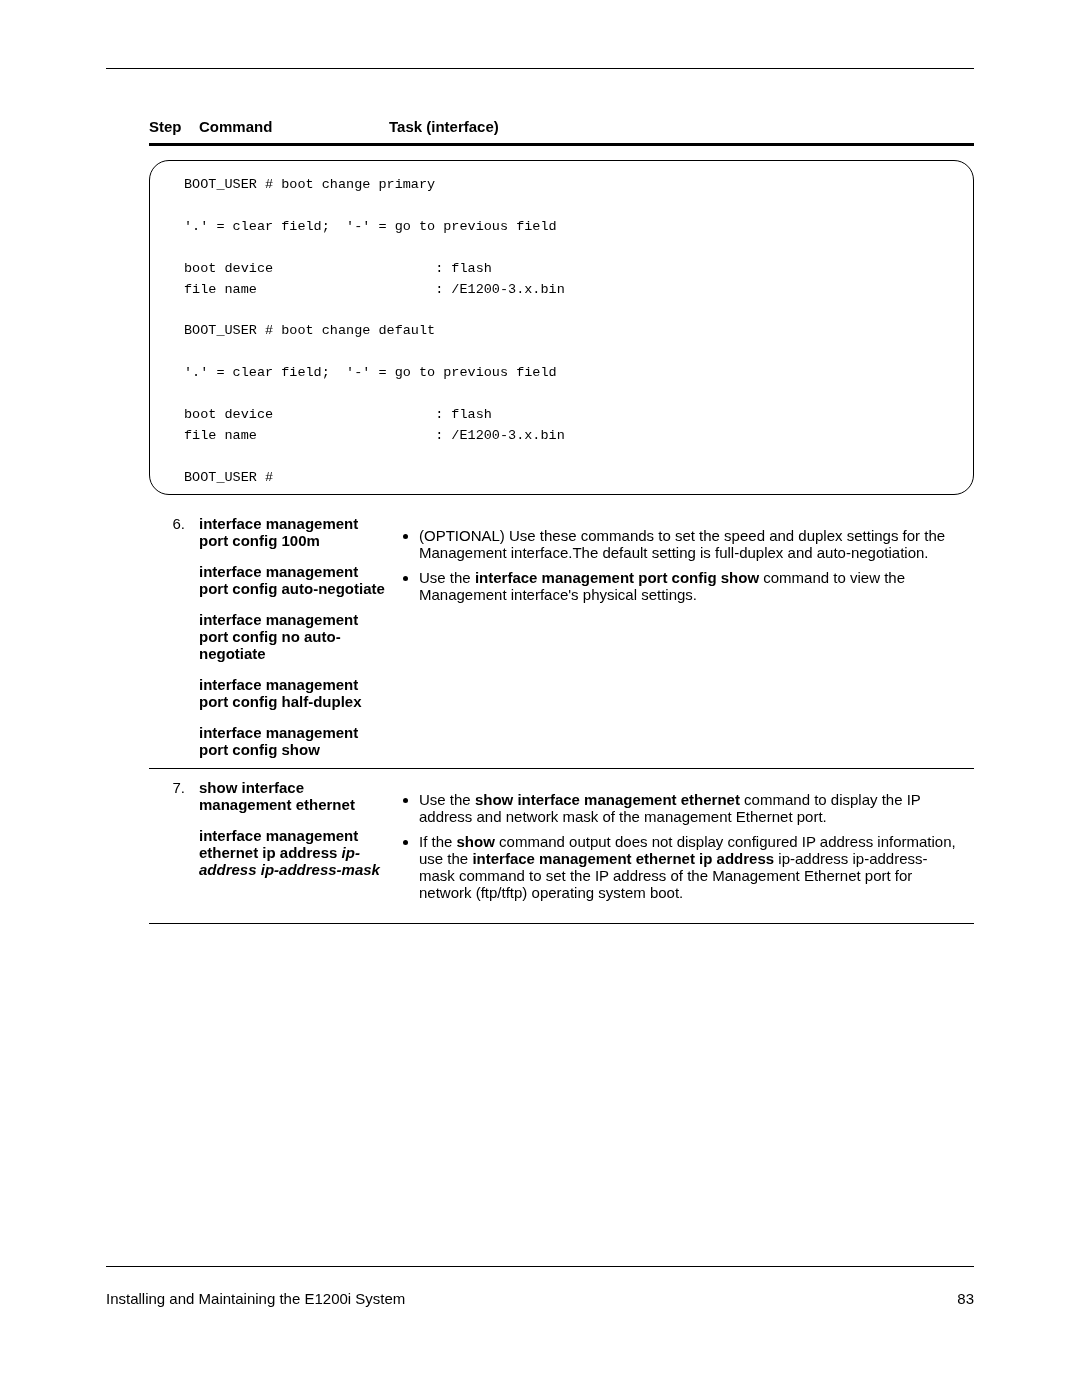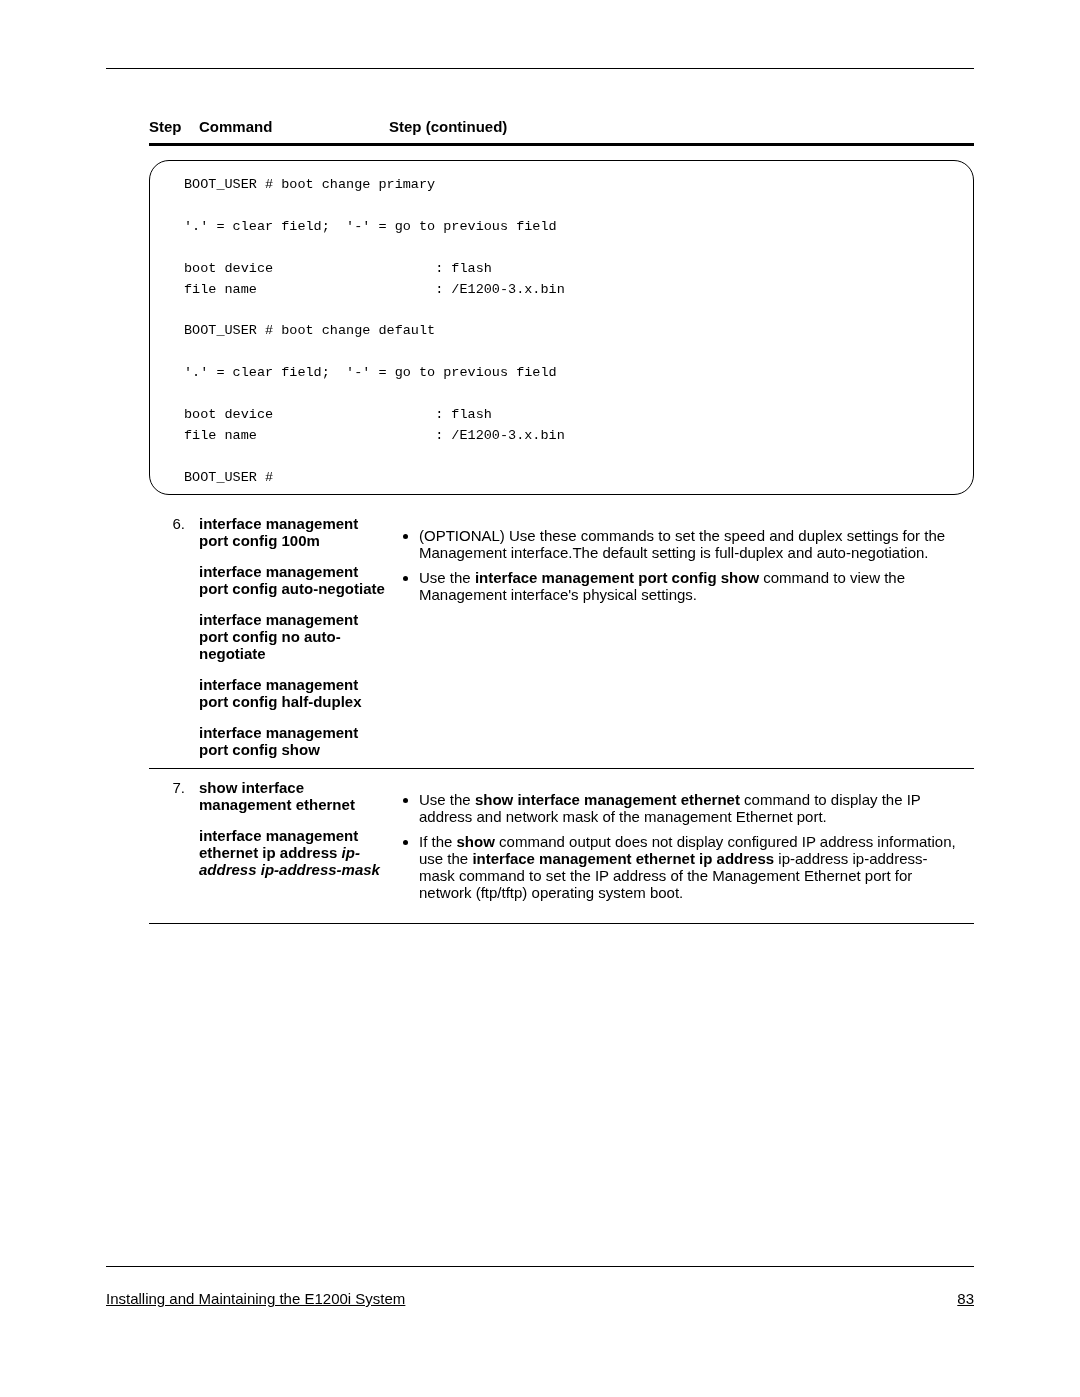--- a/index.html
+++ b/index.html
@@ -67,35 +67,34 @@
   .footer-rule {
     position: absolute;
     left: 106px; right: 106px; bottom: 130px;
     height: 1px;
     background: #000;
   }
   .footer-text {
     display: flex;
     justify-content: space-between;
     font-size: 15px;
-    text-decoration: underline;
   }
 </style>
 </head>
 <body>
 
 <div class="page">
   <div class="top-rule"></div>
 
   <div class="content">
 
     <div class="thead">
       <div>Step</div>
       <div>Command</div>
-      <div>Step (continued)</div>
+      <div>Task (interface)</div>
     </div>
 
     <div class="code-block-wrap">
       <div class="code-block">BOOT_USER # boot change primary
 
 '.' = clear field;  '-' = go to previous field
 
 boot device                    : flash
 file name                      : /E1200-3.x.bin
 

